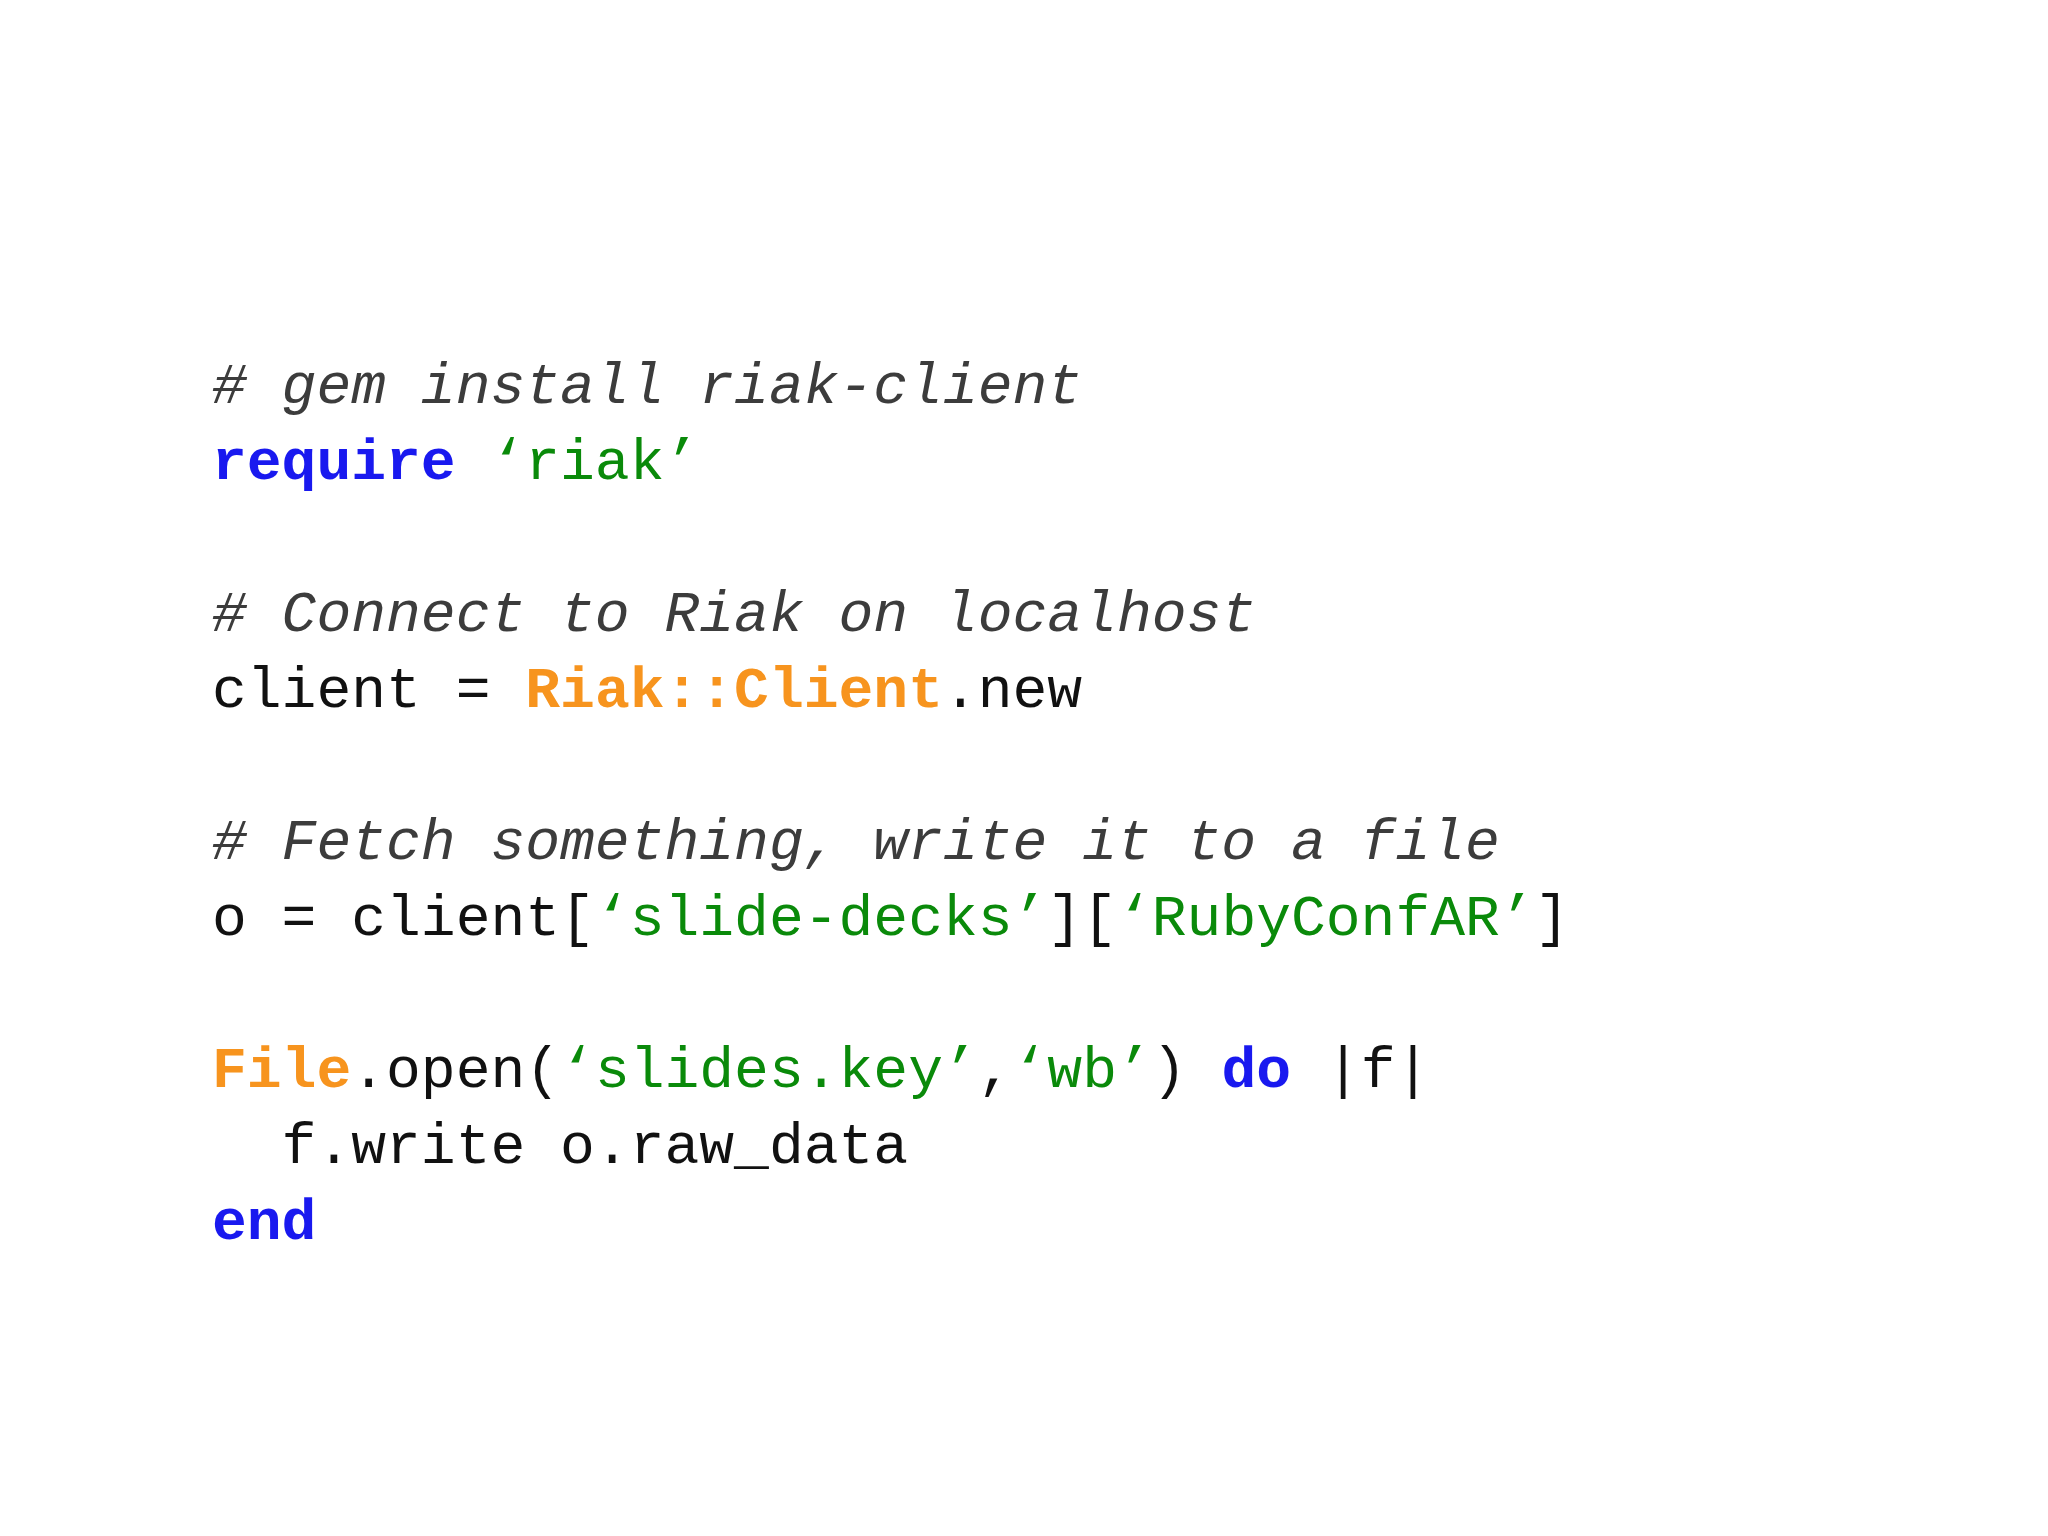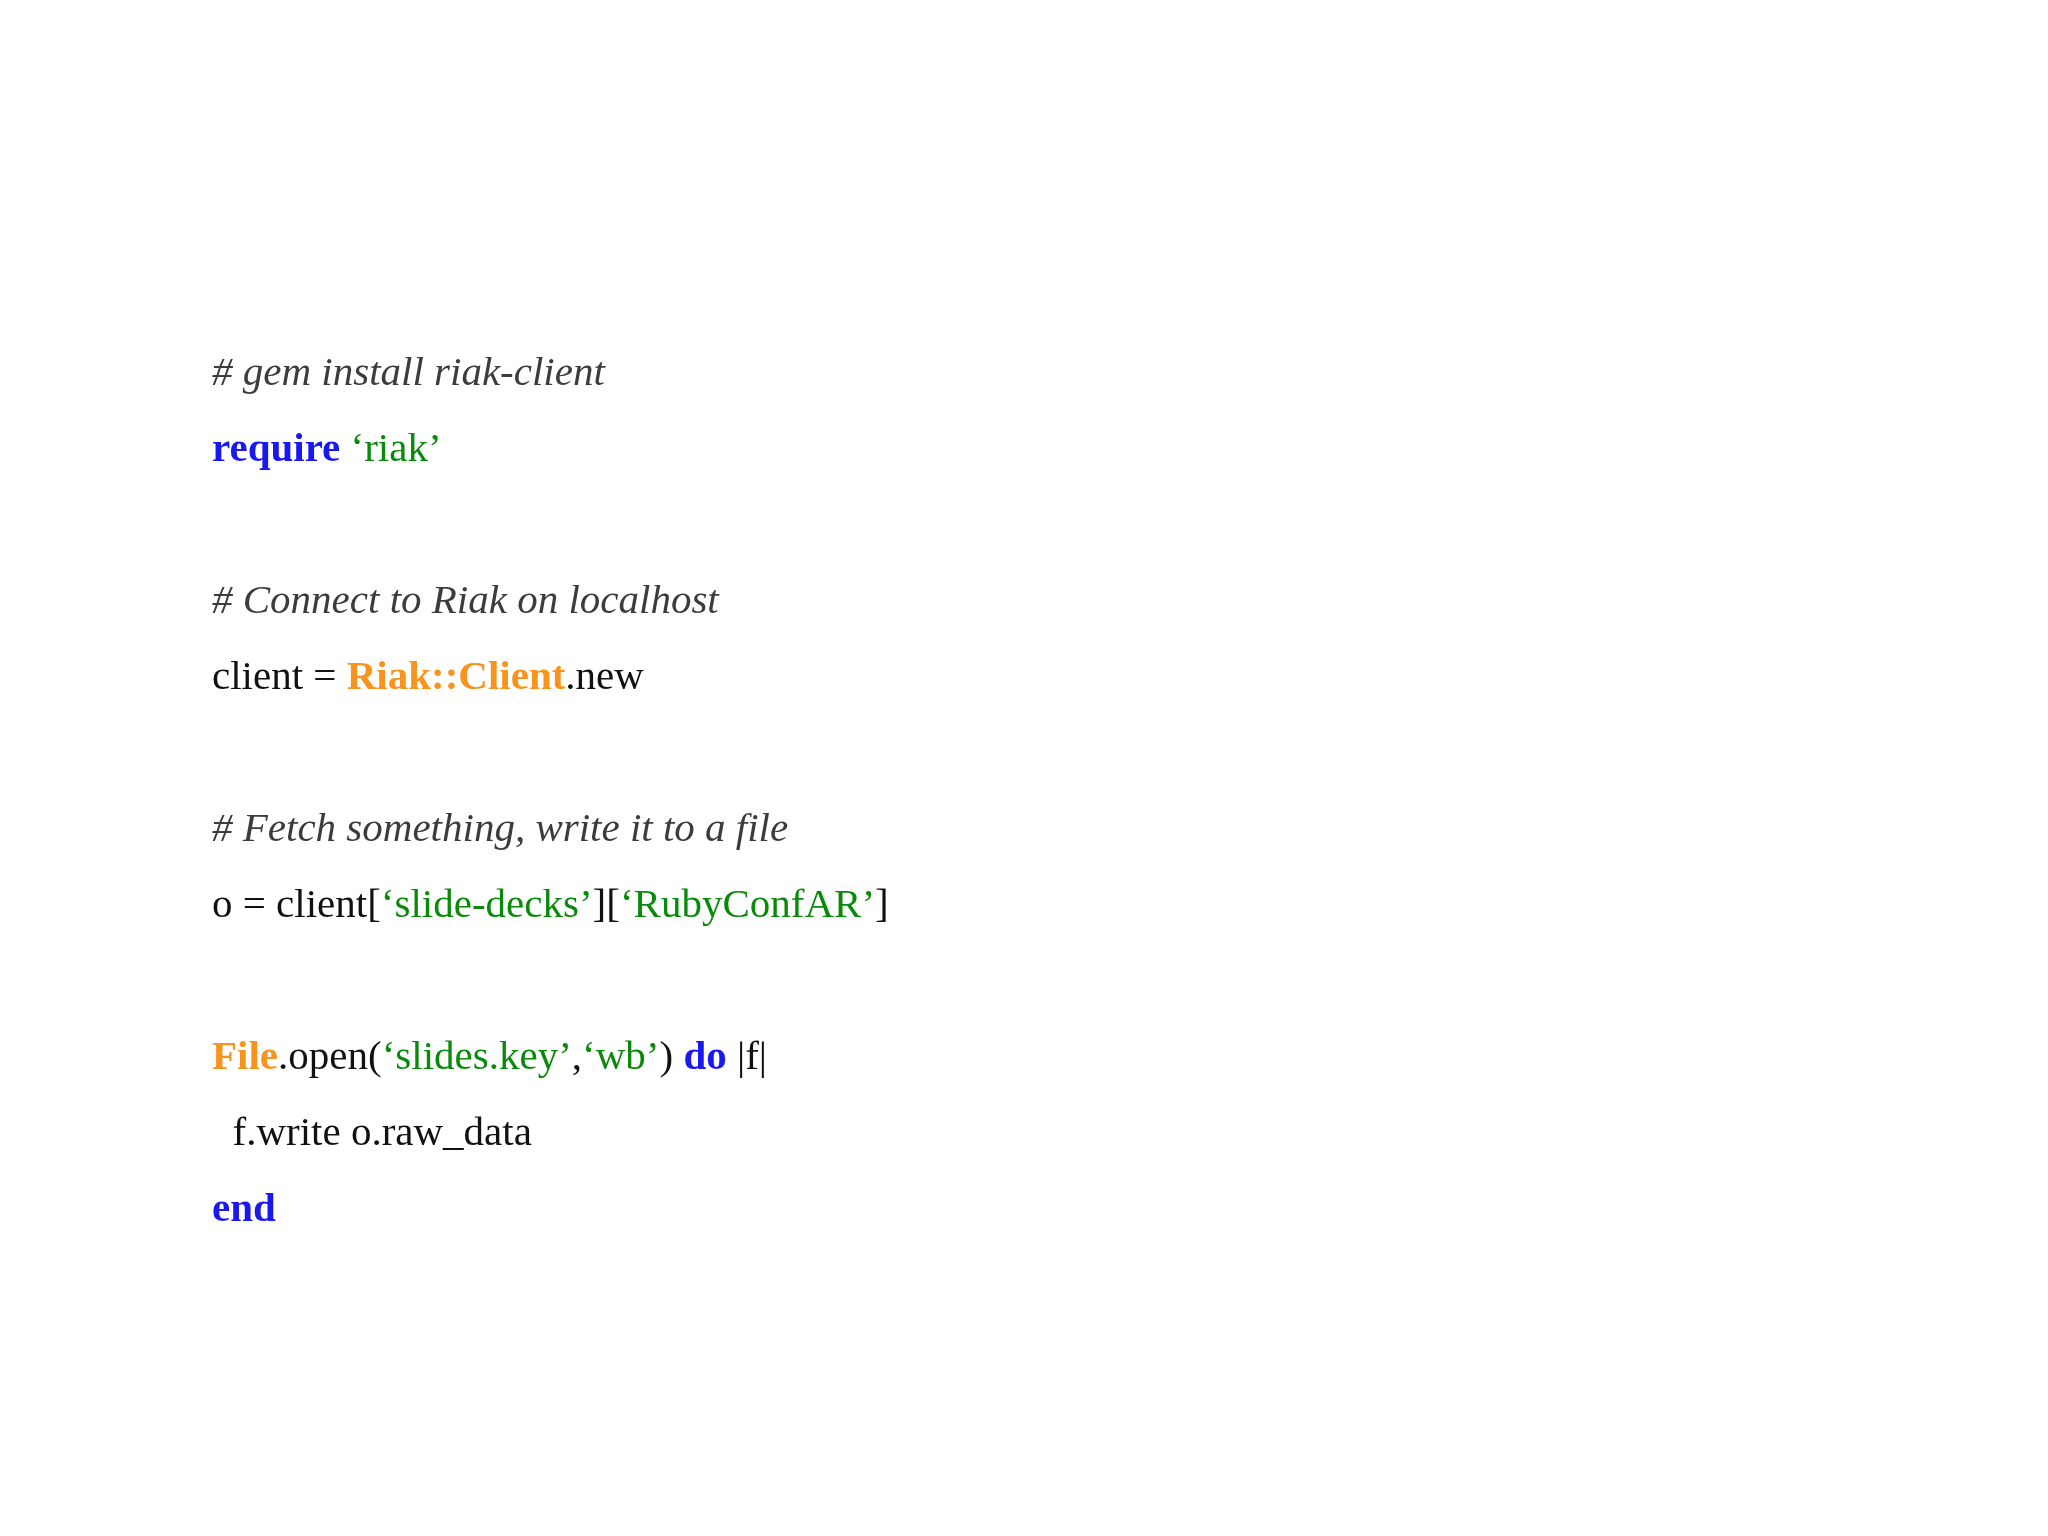--- a/index.html
+++ b/index.html
@@ -21,22 +21,22 @@
     height: 1536px;
     background: #ffffff;
     box-sizing: border-box;
   }
 
   #code-block {
     position: absolute;
     left: 212px;
     top: 292px;
     width: 1700px;
-    font-family: Liberation Serif, serif;
-    font-size: 41px;
+    font-family: Liberation Mono, monospace;
+    font-size: 58px;
     line-height: 76px;
     letter-spacing: 0px;
     white-space: pre;
     color: #111111;
   }
 
   .code-line {
     white-space: pre;
     min-height: 76px;
   }

